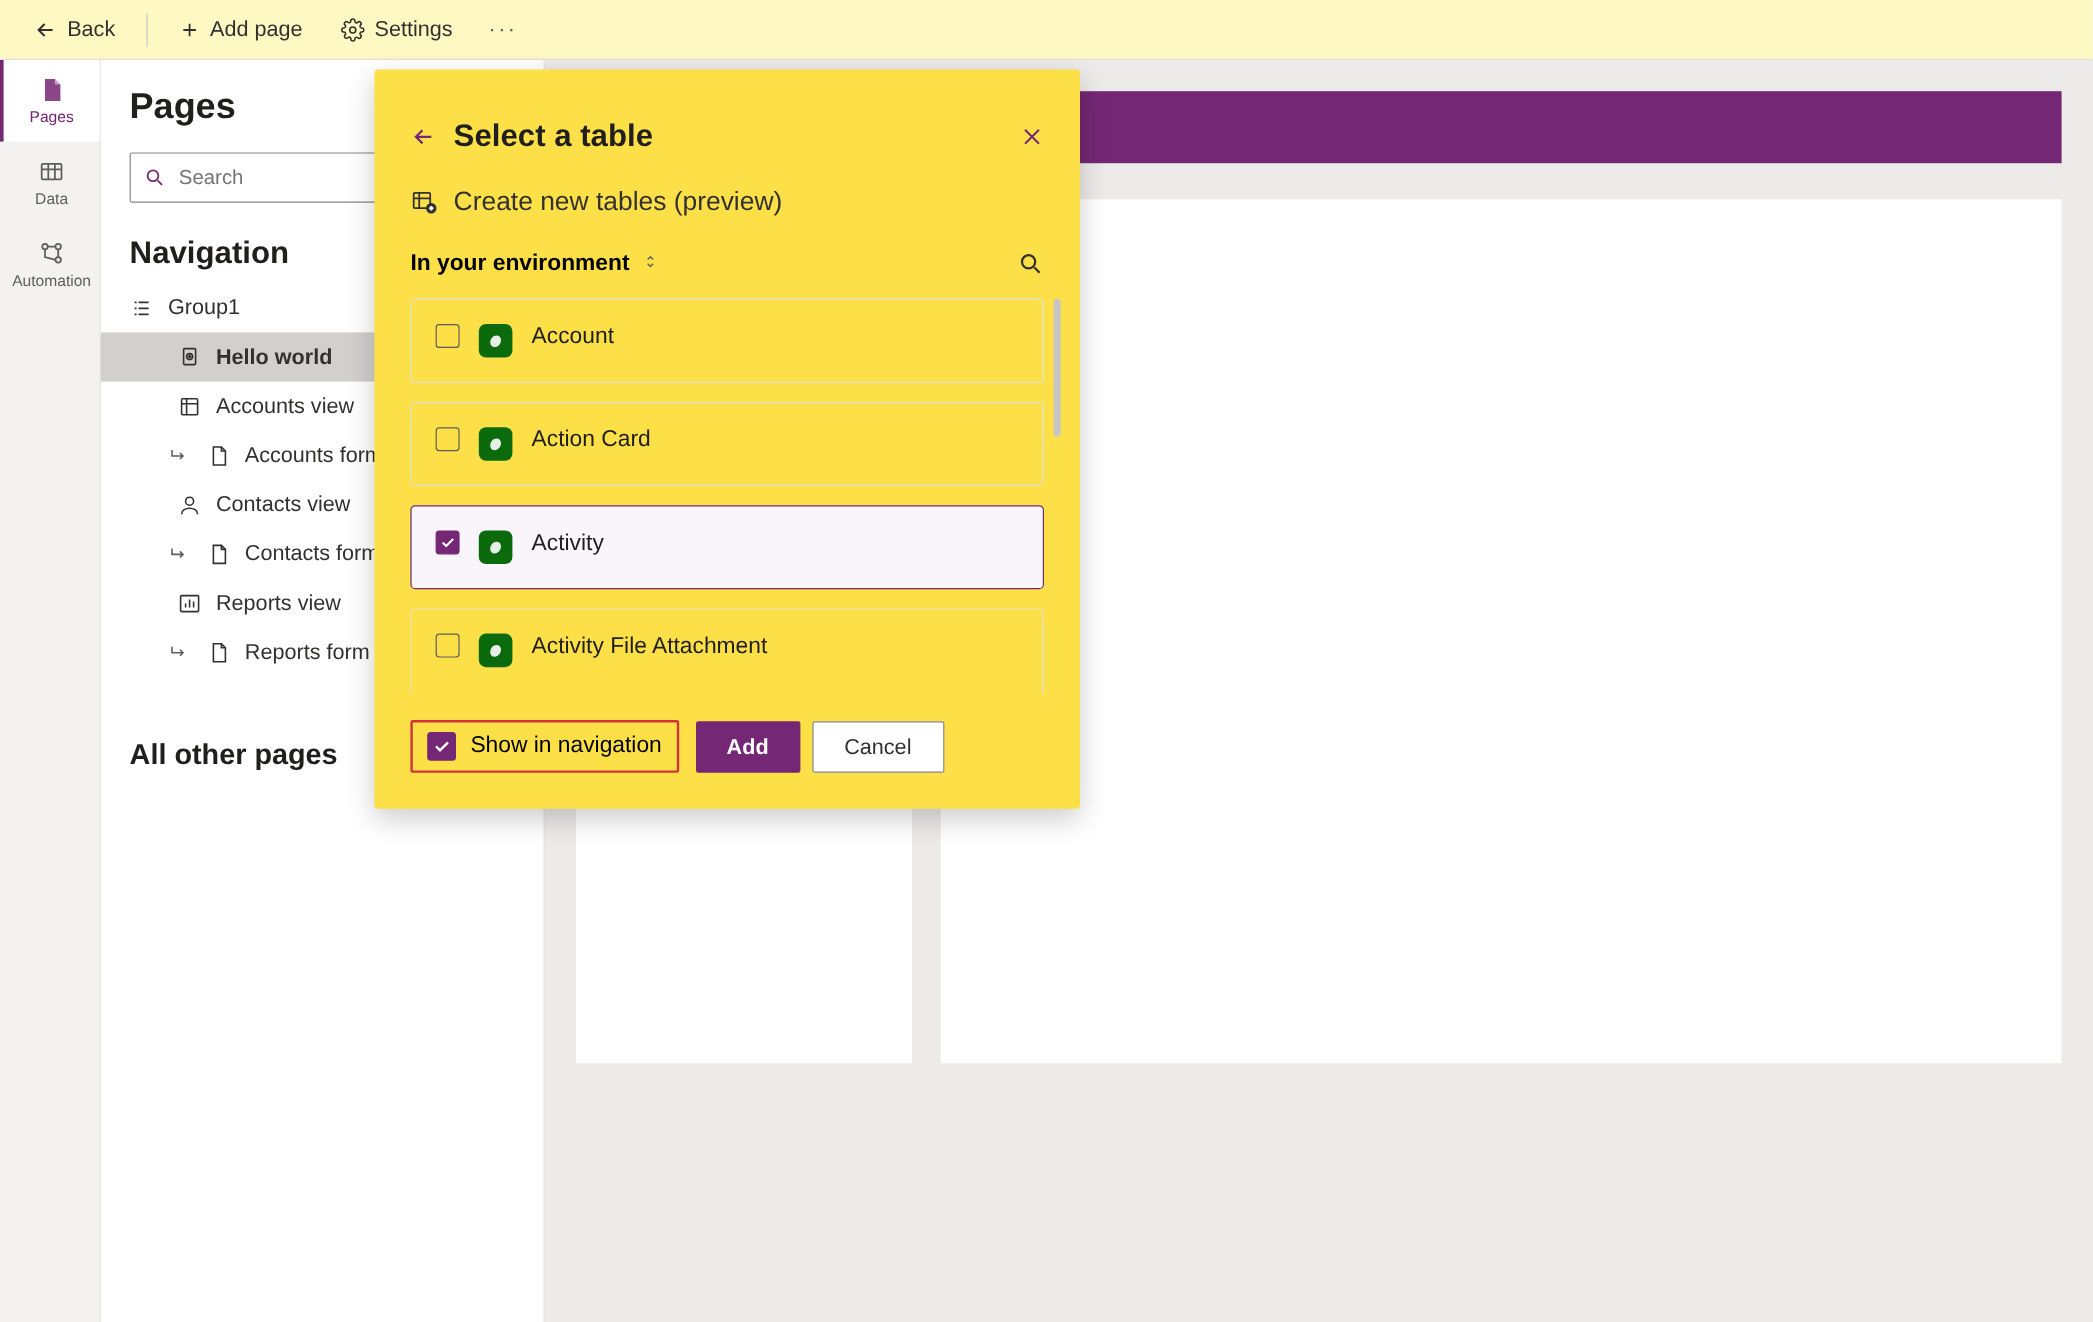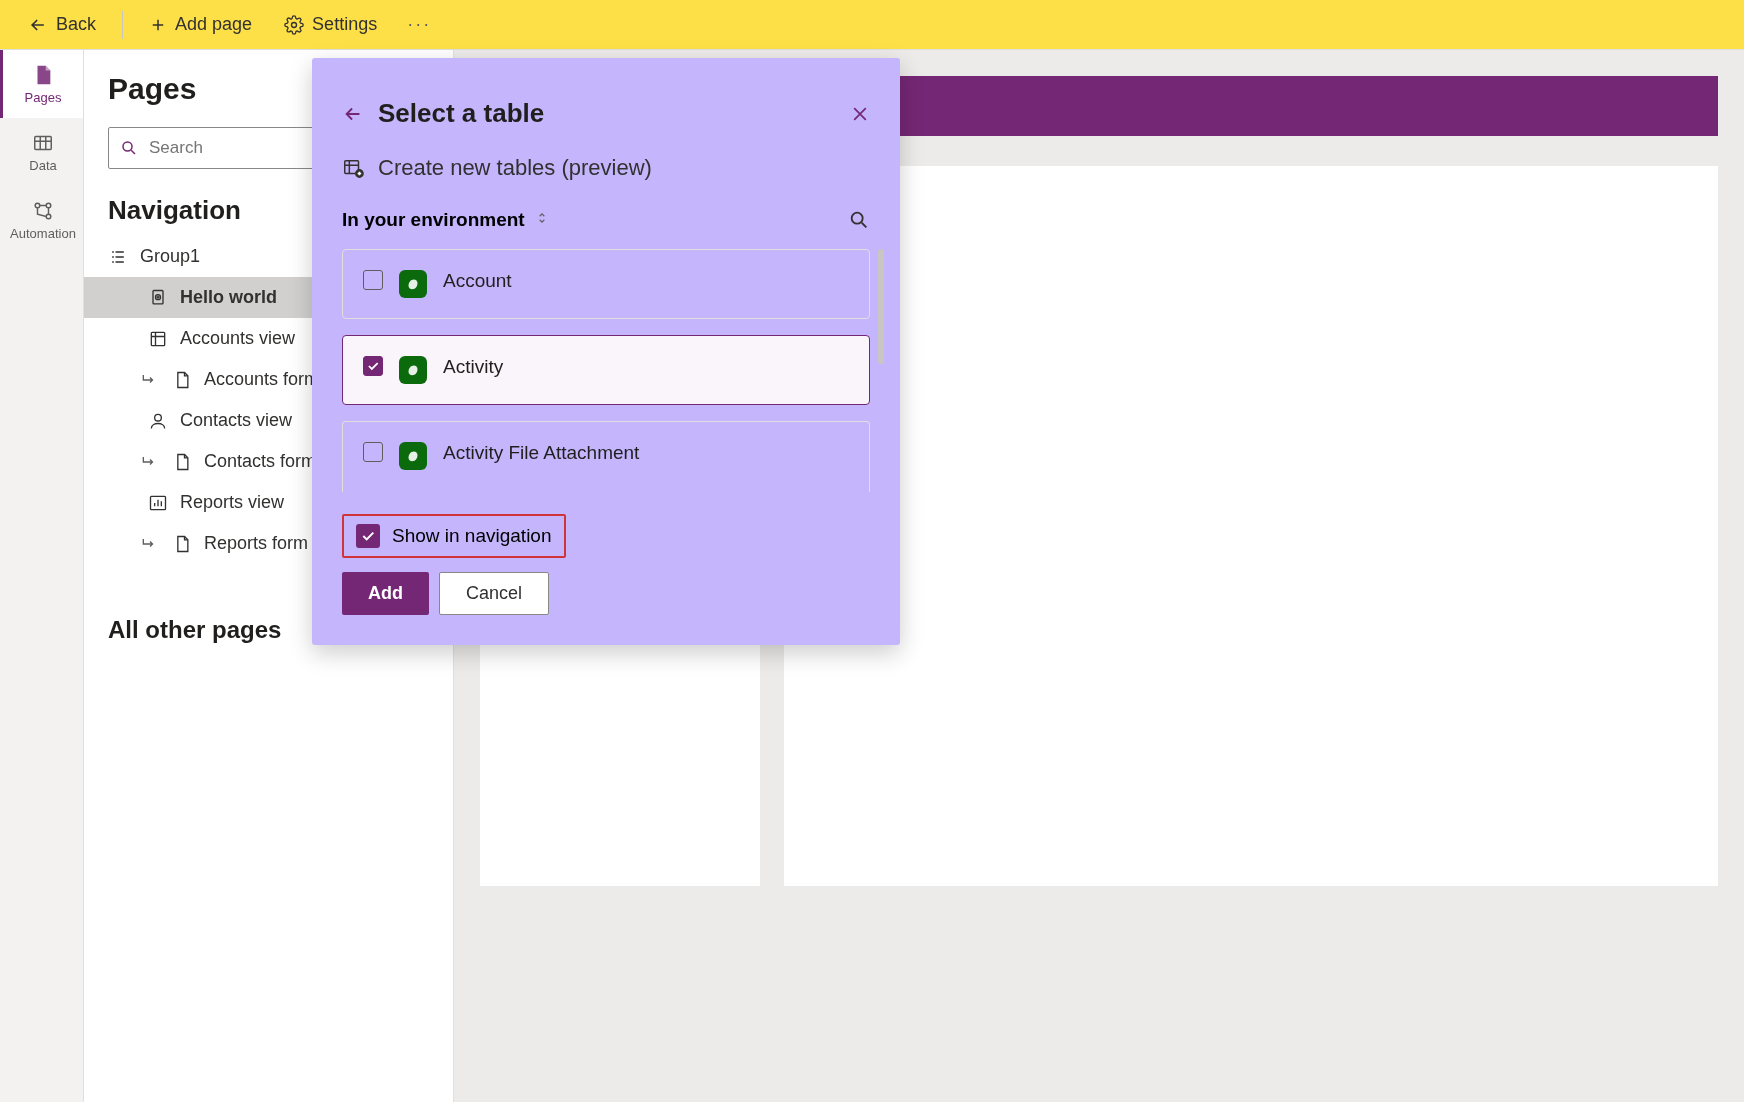--- a/index.html
+++ b/index.html
@@ -1,19 +1,19 @@
 <!DOCTYPE html>
 <html><head>
   <meta charset="utf-8">
   <style>
     * { margin: 0; padding: 0; box-sizing: border-box; font-family: "Segoe UI", -apple-system, sans-serif; }
     body { background: #f3f2f1; width: 1744px; height: 1102px; overflow: hidden; position: relative; }
 
     
-    .top-toolbar { display: flex; align-items: center; padding: 0 16px; height: 50px; background: #fde047; border-bottom: 1px solid #e1dfdd; gap: 8px; }
+    .top-toolbar { display: flex; align-items: center; padding: 0 16px; height: 50px; background: #fef9c3; border-bottom: 1px solid #e1dfdd; gap: 8px; }
     .toolbar-button { display: flex; align-items: center; gap: 8px; padding: 6px 12px; font-size: 18px; color: #323130; background: none; border: none; cursor: pointer; }
     .toolbar-divider { width: 1px; height: 28px; background: #c8c6c4; margin: 0 6px; }
     .more-icon { font-size: 18px; letter-spacing: 2px; color: #605e5c; padding: 0 10px; cursor:pointer;}
 
     
     .main-layout { display: flex; height: calc(100% - 50px); }
 
     
     .left-rail { width: 84px; background: #f3f2f1; display: flex; flex-direction: column; border-right: 1px solid #e1dfdd; }
     .rail-item { display: flex; flex-direction: column; align-items: center; justify-content: center; height: 68px; font-size: 13px; color: #605e5c; cursor:pointer; border-left: 3px solid transparent;}
@@ -45,42 +45,42 @@
     .canvas { flex: 1; background: #edebe9; padding: 26px; position: relative; }
     .app-bar { height: 60px; background: #742774; display: flex; align-items: center; padding: 0 20px; color: #fff; gap: 24px; font-size: 20px; }
     .app-bar-title { font-weight: 600; }
     .app-bar-divider { width: 1px; height: 30px; background: rgba(255,255,255,0.4); }
     .waffle { display:flex; align-items:center; }
 
     .preview-panes { display: flex; gap: 24px; margin-top: 30px; }
     .preview-pane { background: #fff; height: 720px; flex:1;}
 
     
-    .dialog-backdrop { position: absolute; top: 58px; left: 312px; width: 588px; background: #c4b5fd; box-shadow: 0 8px 24px rgba(0,0,0,0.2); border-radius: 3px; padding: 40px 30px 30px 30px; }
+    .dialog-backdrop { position: absolute; top: 58px; left: 312px; width: 588px; background: #fde047; box-shadow: 0 8px 24px rgba(0,0,0,0.2); border-radius: 3px; padding: 40px 30px 30px 30px; }
     .dialog-header { display: flex; align-items: center; gap: 14px; }
     .dialog-back { color: #742774; cursor:pointer;}
     .dialog-title { font-size: 26px; font-weight: 600; color: #201f1e; flex: 1; }
     .dialog-close { color: #742774; cursor:pointer;}
 
     .dialog-create { display: flex; align-items: center; gap: 14px; margin-top: 26px; font-size: 22px; color: #323130; cursor:pointer;}
     .dialog-section { display: flex; align-items: center; justify-content: space-between; margin-top: 28px; font-size: 19px; font-weight: 600; }
     .dialog-section-left { display:flex; gap:10px; }
     .sort-icon { font-size: 14px; color: #605e5c; }
     .dialog-search-icon { color: #323130; cursor:pointer;}
 
     .table-list { margin-top: 18px; display: flex; flex-direction: column; gap: 16px; position:relative;}
     .table-item { display: flex; align-items: flex-start; gap: 16px; padding: 20px 20px; border: 1px solid #e1dfdd; border-radius: 4px; font-size: 19px; cursor:pointer;}
     .table-item.selected { border-color: #742774; background: #faf4fb; }
     .table-check { width: 20px; height: 20px; border: 1.5px solid #605e5c; border-radius: 3px; display: flex; align-items: center; justify-content: center; flex-shrink:0;}
     .table-check.checked { background: #742774; border-color: #742774; color: #fff; }
     .table-icon { width: 28px; height: 28px; background: #0b6a0b; border-radius: 6px; display: flex; align-items: center; justify-content: center; color:#fff; flex-shrink:0;}
     .table-label { font-weight: 400; color:#201f1e;}
     .scroll-hint { position:absolute; right:-14px; top:0; width:6px; height:115px; background:#c8c6c4; border-radius:3px;}
 
-    .dialog-footer { margin-top: 22px; display: flex; flex-direction: column; align-items: flex-start; gap: 14px; }
+    .dialog-footer { margin-top: 22px; display: flex; flex-direction: row; align-items: flex-end; gap: 14px; }
     .show-nav-box { display: flex; align-items: center; gap: 12px; padding: 8px 12px; border: 2px solid #d13438; border-radius:2px;}
     .show-nav-check { width: 24px; height: 24px; background: #742774; border-radius: 3px; display: flex; align-items: center; justify-content: center; color: #fff; }
     .show-nav-label { font-size: 19px; }
     .footer-buttons { display: flex; gap: 10px; }
     .btn { padding: 10px 26px; font-size: 18px; border-radius: 2px; cursor:pointer;}
     .btn-primary { background: #742774; color: #fff; border: none; font-weight:600;}
     .btn-default { background: #fff; color: #323130; border: 1px solid #8a8886; }
 
     svg { display:block; }
   </style>
@@ -348,20 +348,29 @@
     <div class="table-item">
       <span class="table-check"></span>
       <span class="table-icon">
           <svg width="18" height="18" viewBox="0 0 24 24" fill="#fff">
             <path d="M6 14c0-4 3-8 7-8 3 0 5 2 5 5 0 4-3 8-7 8-3 0-5-2-5-5z" opacity="0.9"></path>
           </svg>
         </span>
       <span class="table-label">Account</span>
     </div>
 
+    <div class="table-item">
+      <span class="table-check"></span>
+      <span class="table-icon">
+          <svg width="18" height="18" viewBox="0 0 24 24" fill="#fff">
+            <path d="M6 14c0-4 3-8 7-8 3 0 5 2 5 5 0 4-3 8-7 8-3 0-5-2-5-5z" opacity="0.9"></path>
+          </svg>
+        </span>
+      <span class="table-label">Action Card</span>
+    </div>
 
     <div class="table-item selected">
       <span class="table-check checked">
         <svg width="14" height="14" viewBox="0 0 24 24" fill="none" stroke="#fff" stroke-width="3">
             <path d="M5 12l5 5L20 7"></path>
           </svg>
       </span>
       <span class="table-icon">
           <svg width="18" height="18" viewBox="0 0 24 24" fill="#fff">
             <path d="M6 14c0-4 3-8 7-8 3 0 5 2 5 5 0 4-3 8-7 8-3 0-5-2-5-5z" opacity="0.9"></path>

